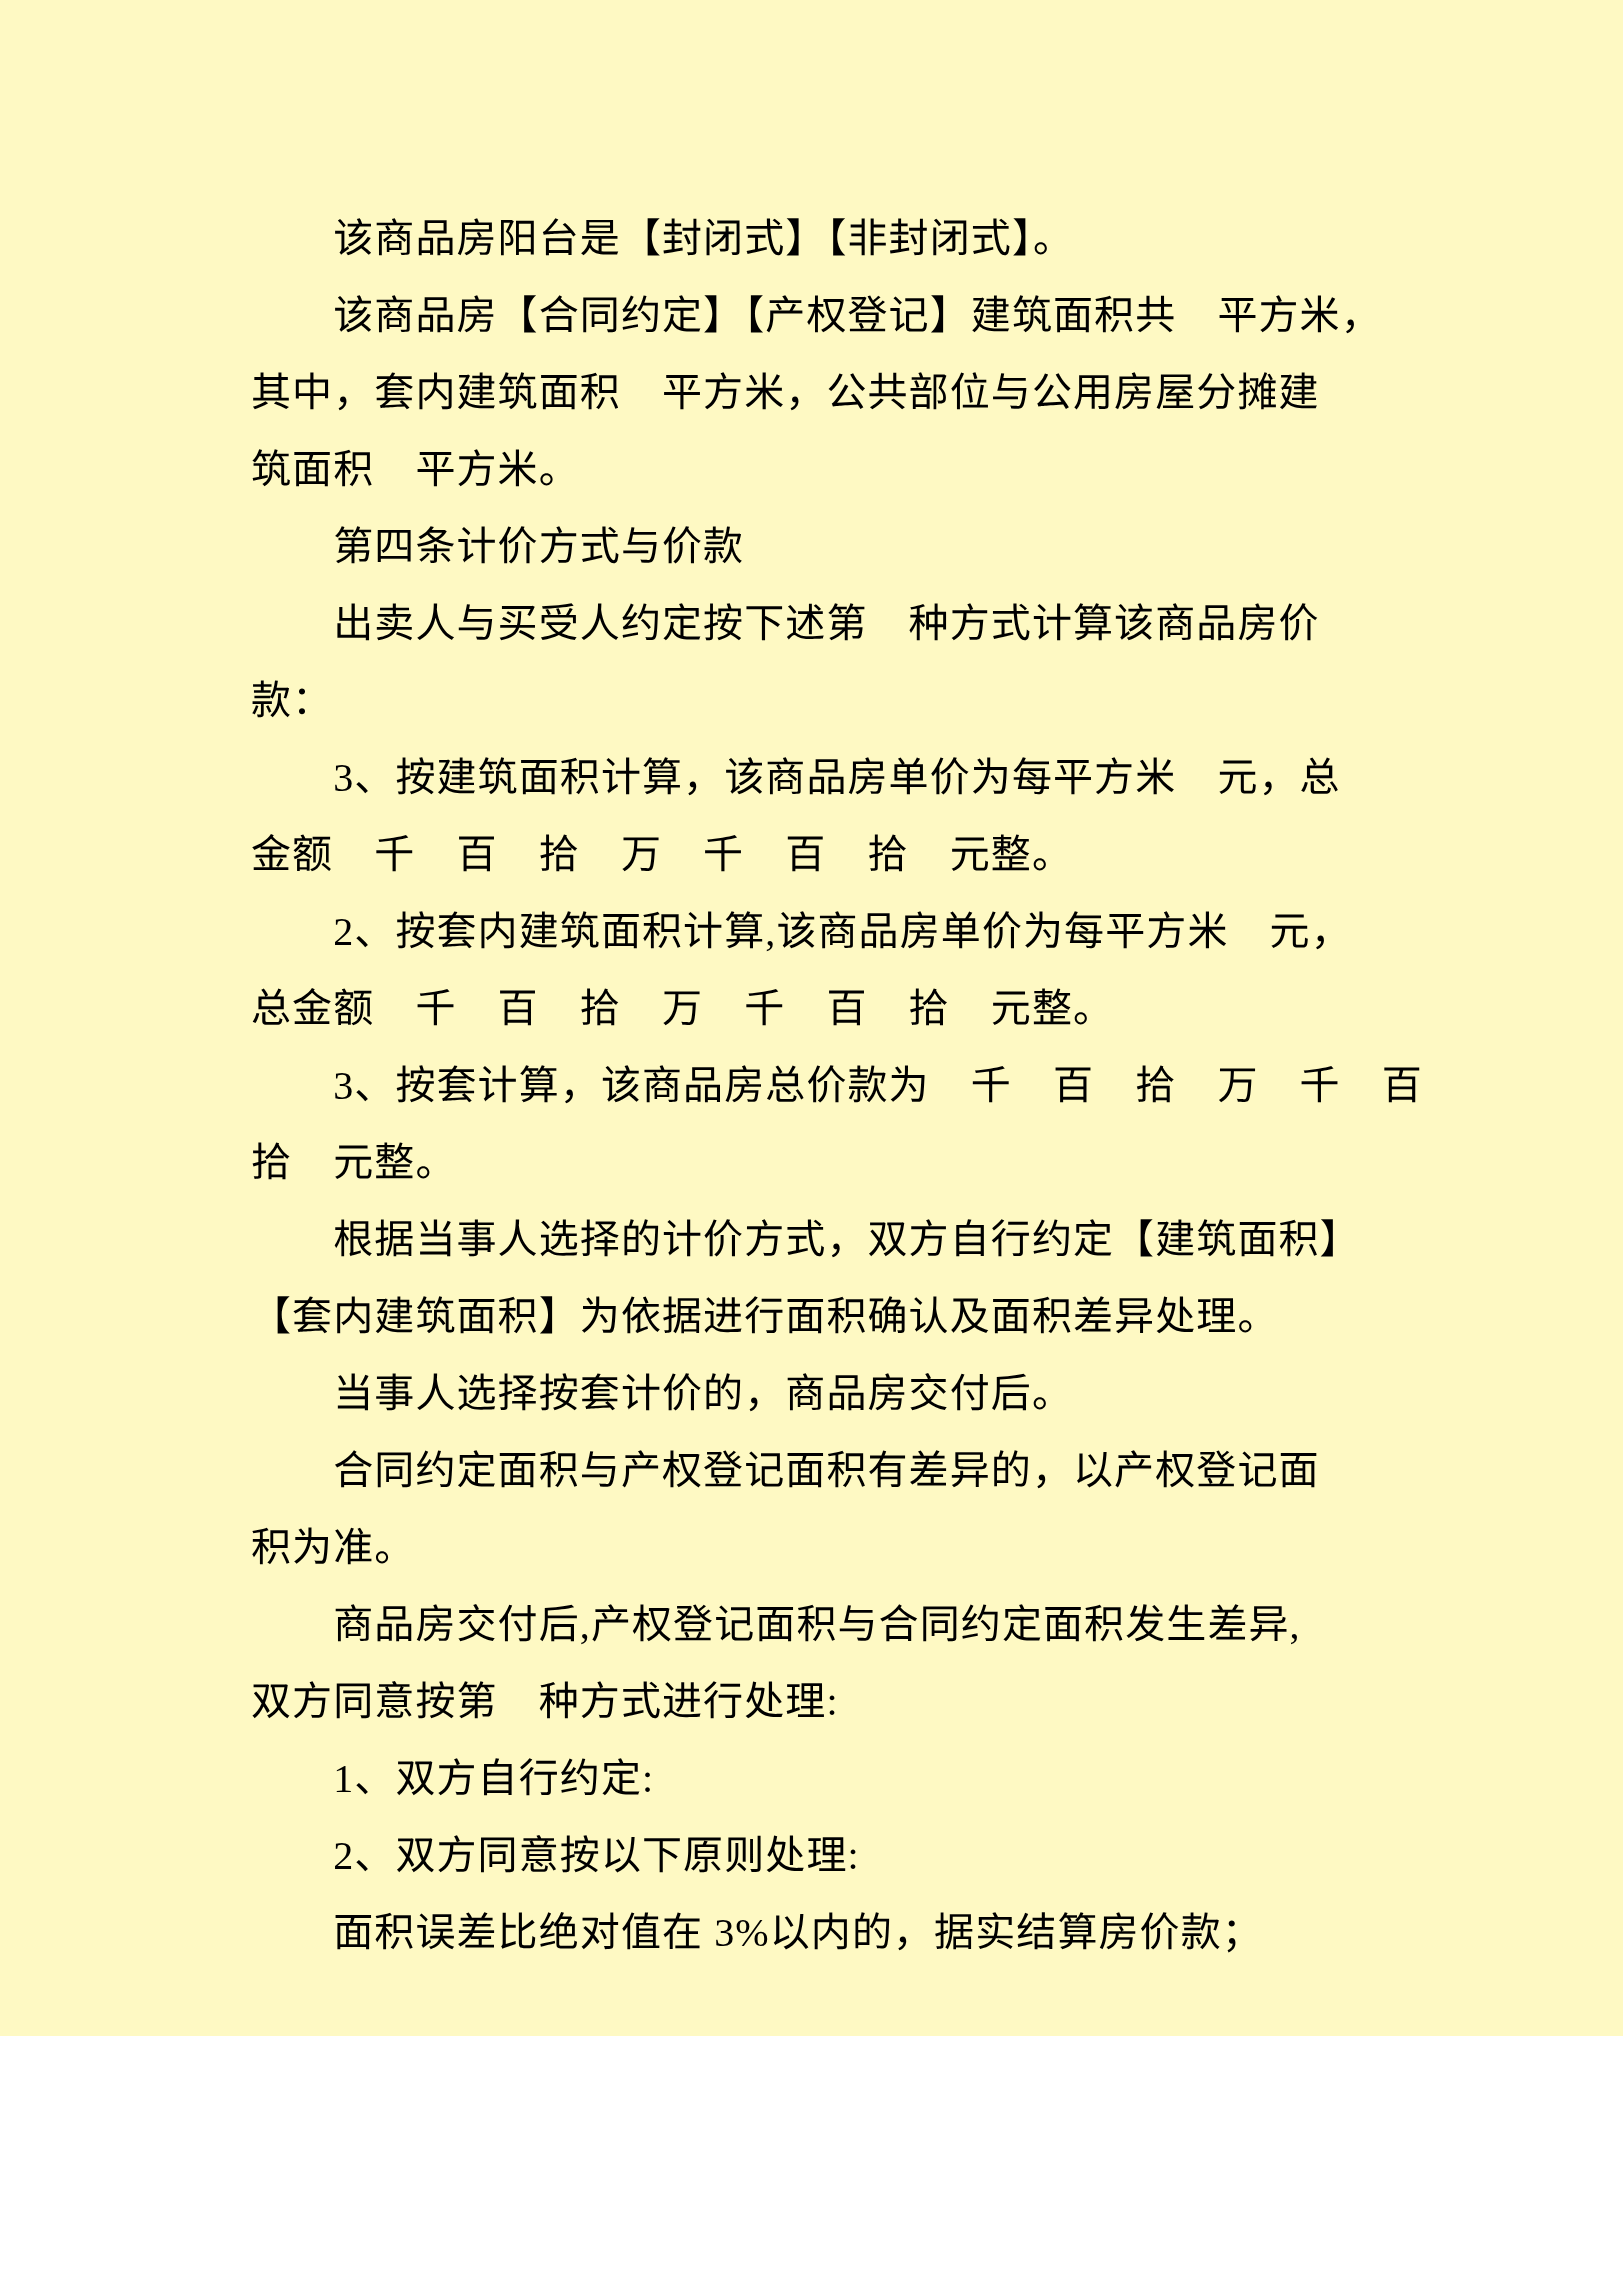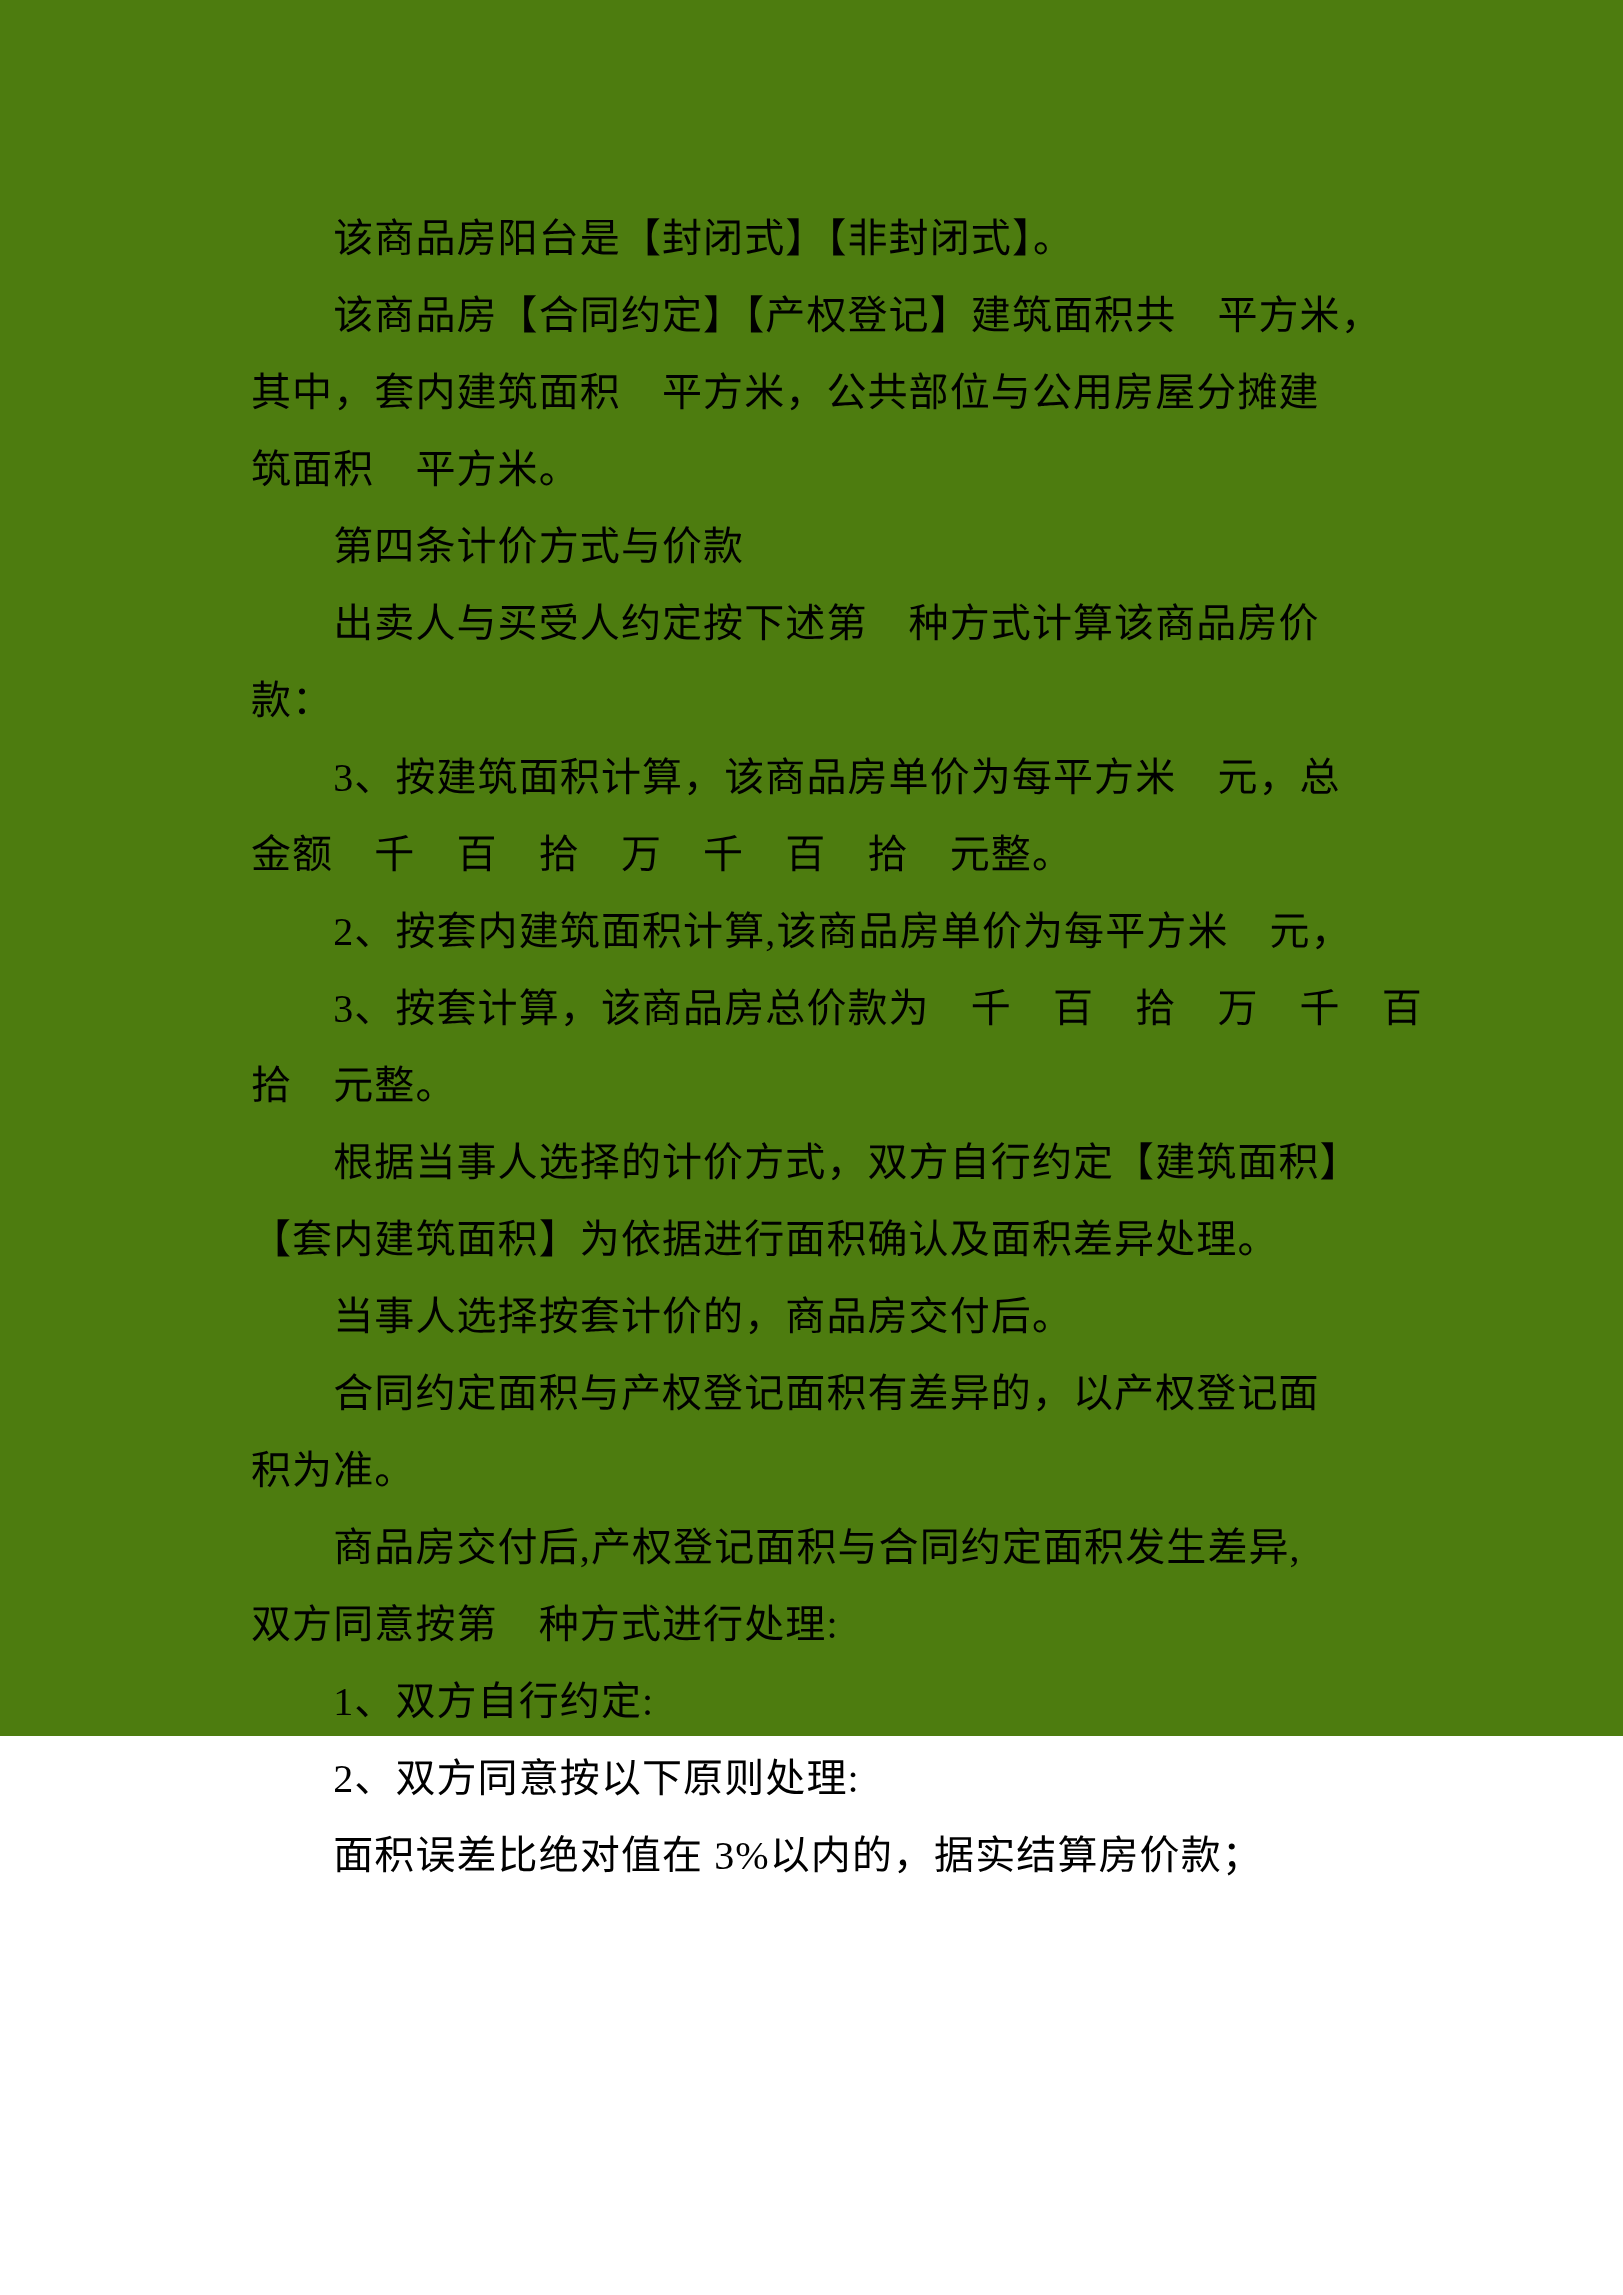--- a/index.html
+++ b/index.html
@@ -13,22 +13,22 @@
     height: 2295px;
     position: relative;
     overflow: hidden;
     font-family: "Liberation Serif", "DejaVu Serif", serif;
   }
   .page {
     position: absolute;
     left: 0;
     top: 0;
     width: 1623px;
-    height: 1736px;
-    background: #4d7c0f;
+    height: 2036px;
+    background: #fef9c3;
   }
   .text-block {
     position: absolute;
     left: 251px;
     top: 200px;
     width: 1155px;
   }
   .line {
     font-size: 40px;
     line-height: 77px;
@@ -47,20 +47,21 @@
       <div class="line">　　该商品房阳台是【封闭式】【非封闭式】。</div>
       <div class="line">　　该商品房【合同约定】【产权登记】建筑面积共　平方米，</div>
       <div class="line">其中，套内建筑面积　平方米，公共部位与公用房屋分摊建</div>
       <div class="line">筑面积　平方米。</div>
       <div class="line">　　第四条计价方式与价款</div>
       <div class="line">　　出卖人与买受人约定按下述第　种方式计算该商品房价</div>
       <div class="line">款：</div>
       <div class="line">　　3、按建筑面积计算，该商品房单价为每平方米　元，总</div>
       <div class="line">金额　千　百　拾　万　千　百　拾　元整。</div>
       <div class="line">　　2、按套内建筑面积计算,该商品房单价为每平方米　元，</div>
+      <div class="line">总金额　千　百　拾　万　千　百　拾　元整。</div>
       <div class="line">　　3、按套计算，该商品房总价款为　千　百　拾　万　千　百</div>
       <div class="line">拾　元整。</div>
       <div class="line">　　根据当事人选择的计价方式，双方自行约定【建筑面积】</div>
       <div class="line">【套内建筑面积】为依据进行面积确认及面积差异处理。</div>
       <div class="line">　　当事人选择按套计价的，商品房交付后。</div>
       <div class="line">　　合同约定面积与产权登记面积有差异的，以产权登记面</div>
       <div class="line">积为准。</div>
       <div class="line">　　商品房交付后,产权登记面积与合同约定面积发生差异,</div>
       <div class="line">双方同意按第　种方式进行处理:</div>
       <div class="line">　　1、双方自行约定:</div>

